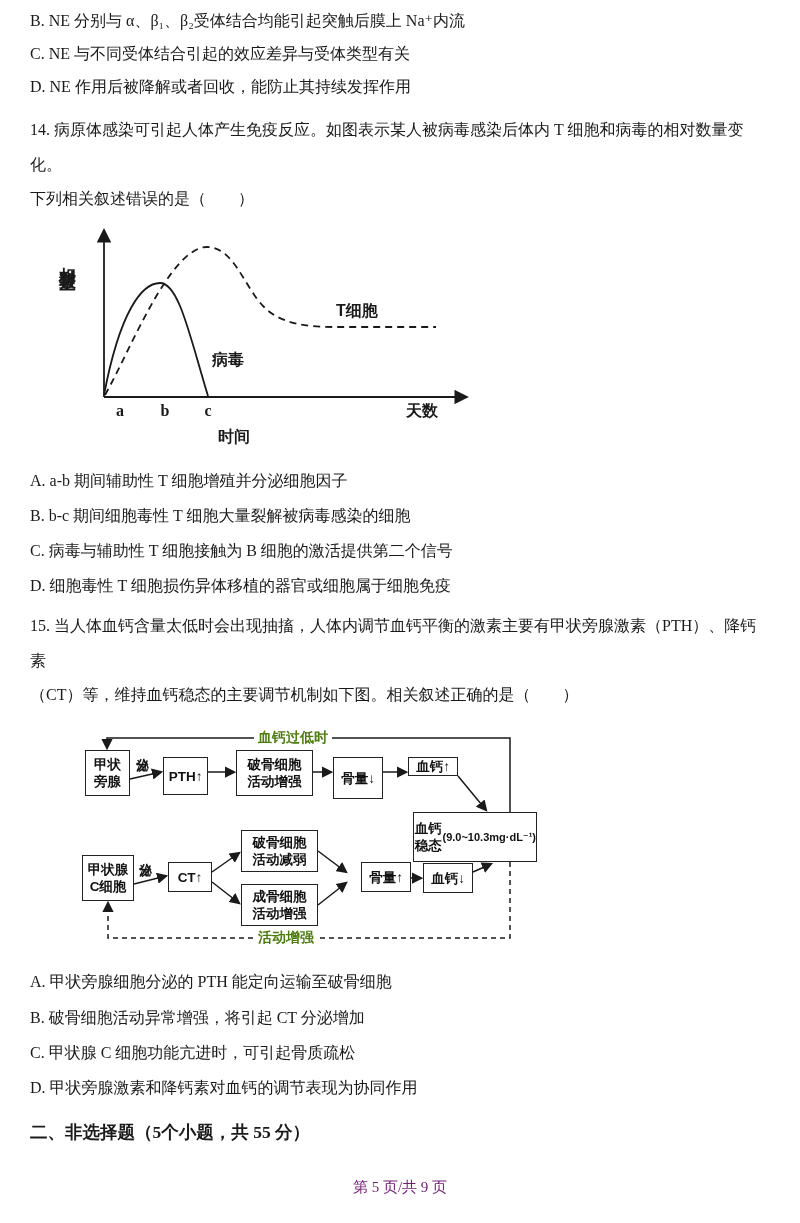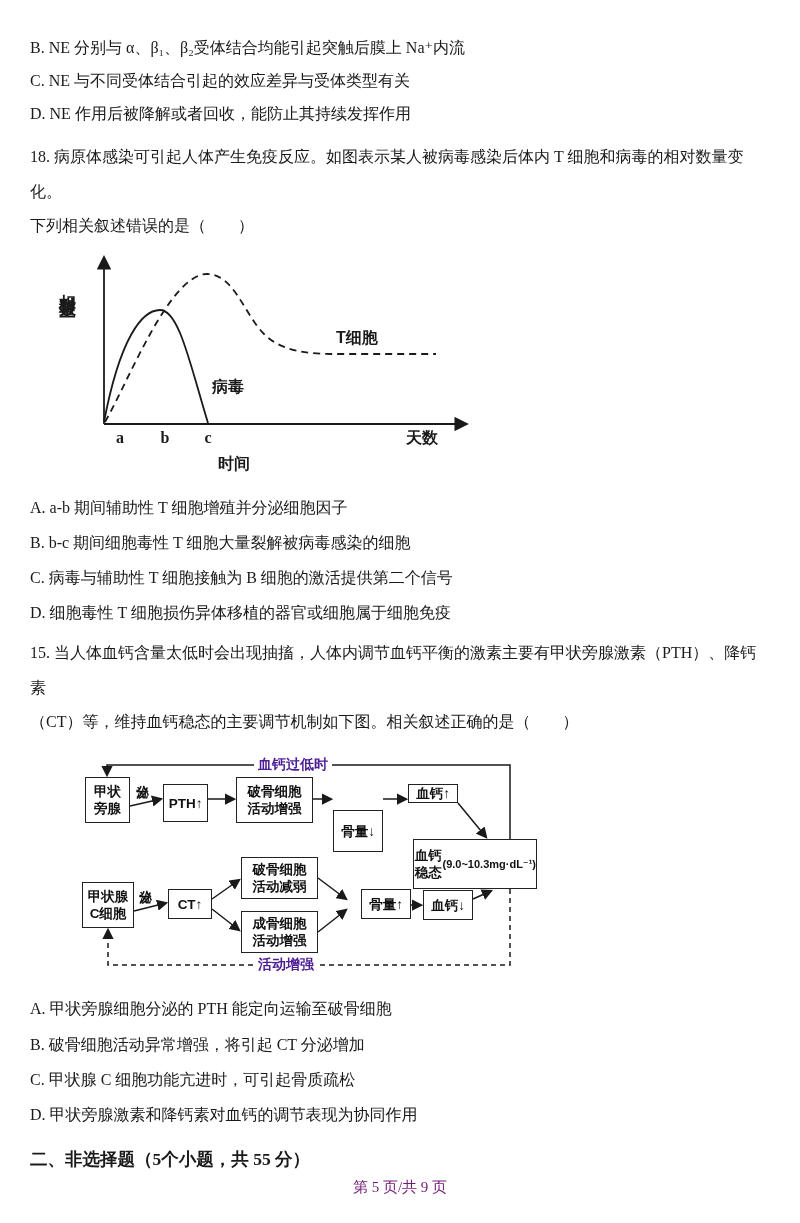--- a/index.html
+++ b/index.html
@@ -1,20 +1,20 @@
 <!DOCTYPE html>
 <html><head>
 <meta charset="utf-8">
 <style>
   html,body{margin:0;padding:0;background:#fff;}
   .page{
     position:relative;
     width:800px;height:1223px;
     box-sizing:border-box;
-    padding:32px 30px 0 30px;
+    padding:5px 30px 0 30px;
     background:#fff;
     color:#1a1a1a;
     font-family:"Liberation Serif","DejaVu Serif",serif;
     font-size:16px;
     overflow:hidden;
   }
   .line{margin:0;line-height:2.05;white-space:nowrap;}
   .stem{white-space:normal;line-height:2.15;}
   .opt{margin:0;line-height:2.2;white-space:nowrap;}
   .section{margin:10px 0 0 0;font-weight:bold;font-size:17.5px;line-height:2;}
@@ -39,42 +39,42 @@
     position:absolute;box-sizing:border-box;
     border:1.6px solid #222;background:#fff;
     display:flex;align-items:center;justify-content:center;
     text-align:center;font-weight:bold;font-size:13.5px;line-height:1.3;
     white-space:pre-line;color:#111;
   }
   .homeo{}
   .homeo .rng{font-size:11px;font-weight:bold;line-height:1.2;}
   .flow-label{
     position:absolute;background:#fff;padding:0 4px;
-    font-weight:bold;font-size:14px;color:#4c1d95;white-space:nowrap;
+    font-weight:bold;font-size:14px;color:#4d7c0f;white-space:nowrap;
   }
   .secrete{
     position:absolute;font-weight:bold;font-size:12.5px;color:#111;
     writing-mode:vertical-rl;text-orientation:upright;line-height:1;letter-spacing:1px;
   }
 
   .footer{
     position:absolute;left:0;bottom:26px;width:100%;
     text-align:center;font-size:15px;color:#701a75;
   }
 </style>
 </head>
 <body>
 
 <div class="page">
 
   <p class="line">B. NE 分别与 α、β₁、β₂受体结合均能引起突触后膜上 Na⁺内流</p>
   <p class="line">C. NE 与不同受体结合引起的效应差异与受体类型有关</p>
   <p class="line">D. NE 作用后被降解或者回收，能防止其持续发挥作用</p>
 
-  <p class="line stem" style="margin-top:10px;">18. 病原体感染可引起人体产生免疫反应。如图表示某人被病毒感染后体内 T 细胞和病毒的相对数量变化。</p>
+  <p class="line stem" style="margin-top:10px;">14. 病原体感染可引起人体产生免疫反应。如图表示某人被病毒感染后体内 T 细胞和病毒的相对数量变化。</p>
   <p class="line stem">下列相关叙述错误的是（　　）</p>
 
   <div class="graph-wrap">
     <div class="v-text graph-ylabel">相对数量</div>
     <svg width="400" height="235" viewBox="0 0 400 235">
       <defs>
         <marker id="ah1" viewBox="0 0 10 10" refX="8" refY="5" markerWidth="8" markerHeight="8" orient="auto-start-reverse">
           <path d="M0,0 L10,5 L0,10 z" fill="#1a1a1a"></path>
         </marker>
       </defs>
@@ -129,21 +129,21 @@
 
     <div class="flow-label" style="left:176px;top:7px;">血钙过低时</div>
     <div class="flow-label" style="left:176px;top:207px;">活动增强</div>
 
     <div class="box" style="left:7px;top:28px;width:45px;height:46px;">甲状
 旁腺</div>
     <div class="secrete" style="left:58px;top:26px;">分泌</div>
     <div class="box" style="left:85px;top:35px;width:45px;height:38px;">PTH↑</div>
     <div class="box" style="left:158px;top:28px;width:77px;height:46px;">破骨细胞
 活动增强</div>
-    <div class="box" style="left:255px;top:35px;width:50px;height:42px;margin-top:26px;">骨量↓</div>
+    <div class="box" style="left:255px;top:35px;width:50px;height:42px;">骨量↓</div>
     <div class="box" style="left:330px;top:35px;width:50px;height:19px;">血钙↑</div>
 
     <div class="box homeo" style="left:335px;top:90px;width:124px;height:50px;">
       <span>血钙稳态</span>
       <span class="rng">(9.0~10.3mg·dL⁻¹)</span>
     </div>
 
     <div class="box" style="left:4px;top:133px;width:52px;height:46px;">甲状腺
 C细胞</div>
     <div class="secrete" style="left:61px;top:131px;">分泌</div>

